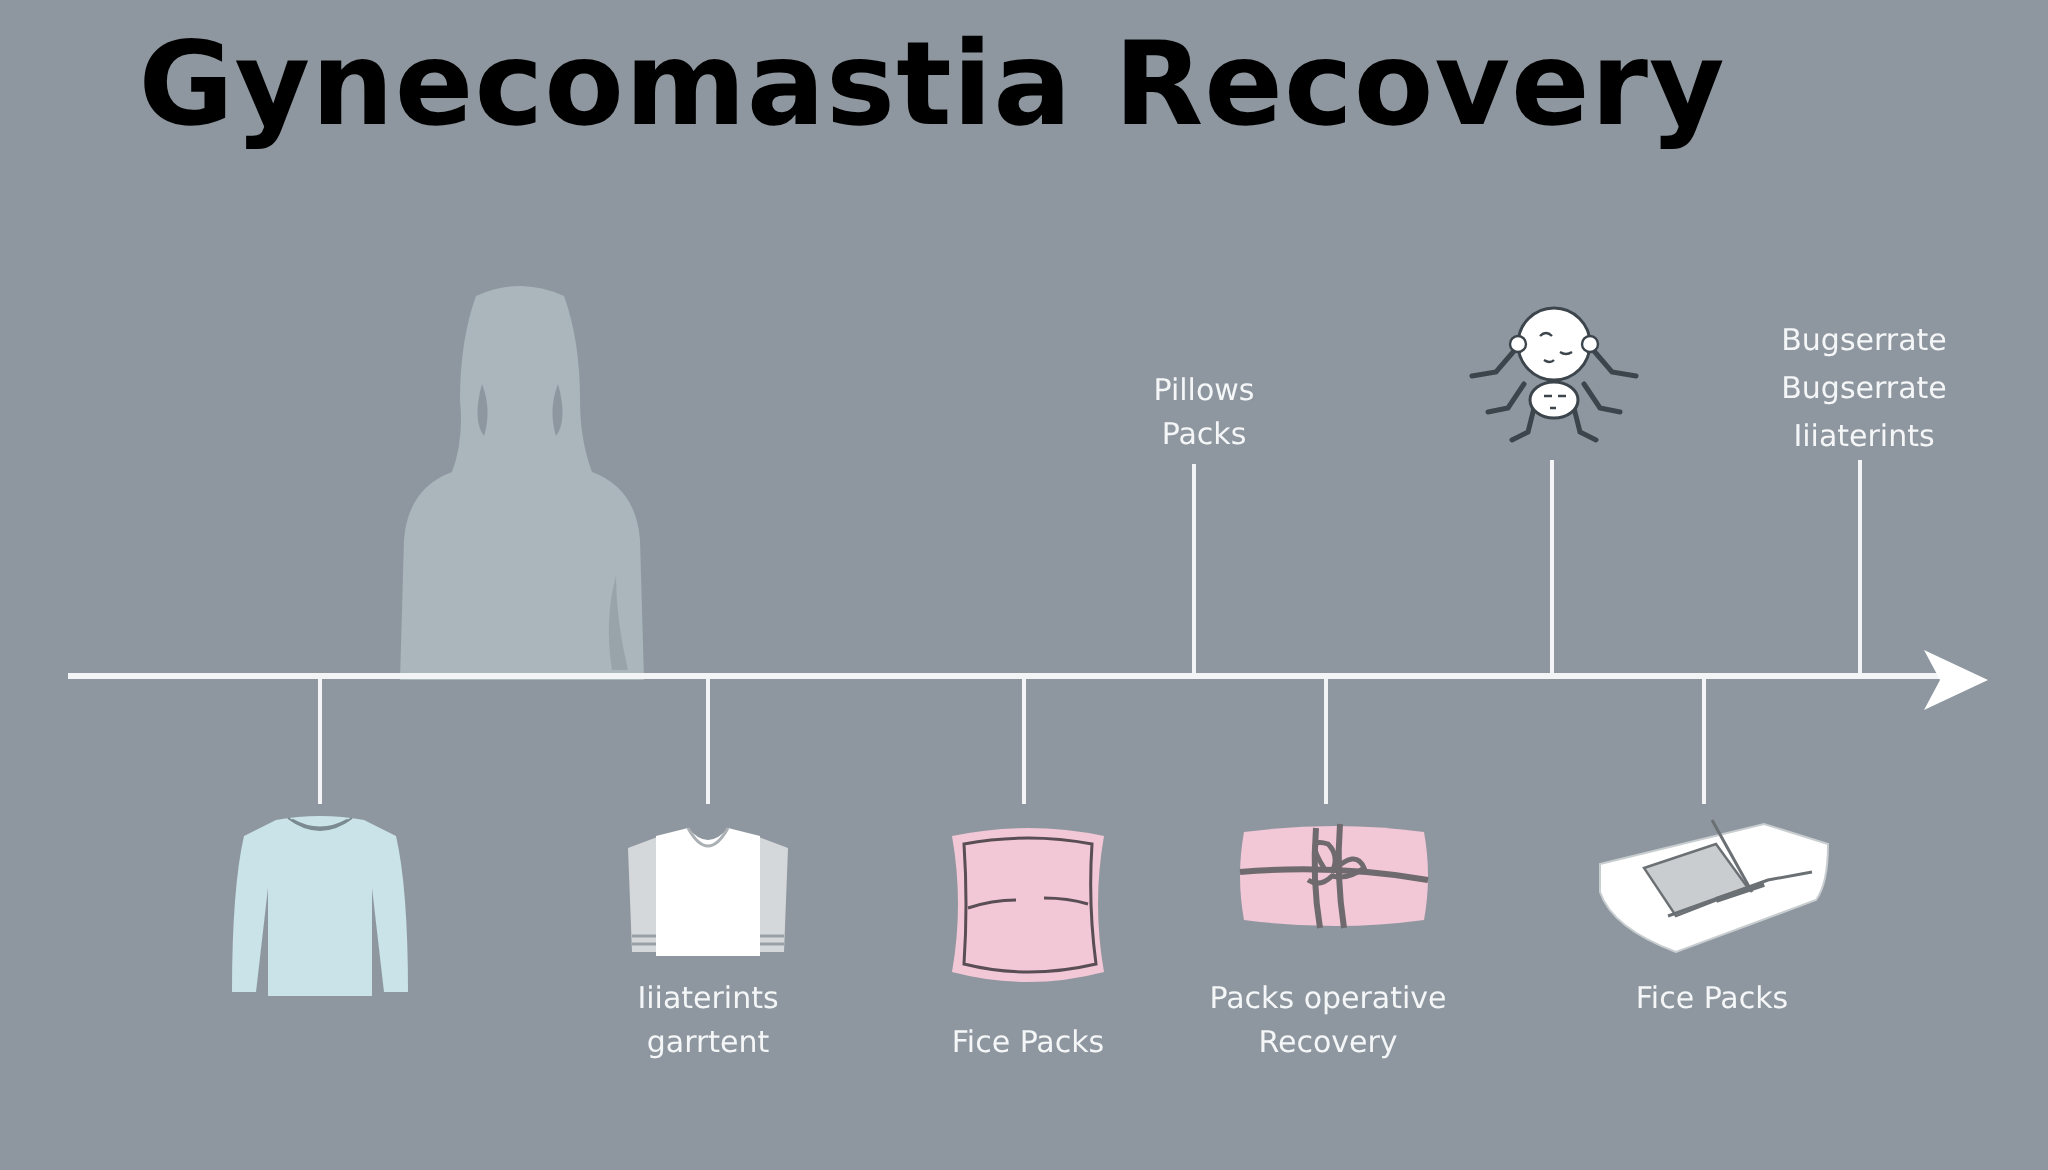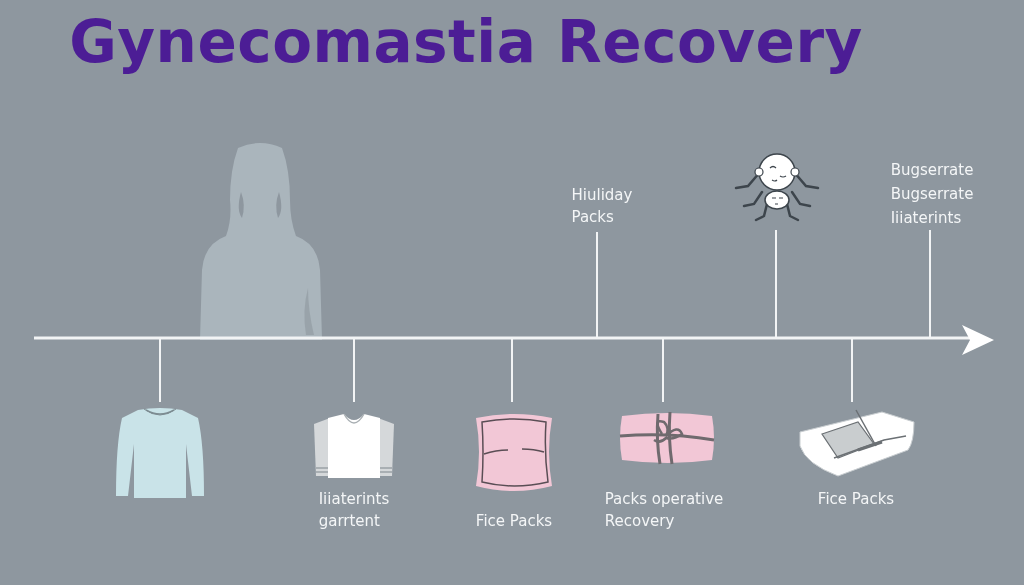--- a/index.html
+++ b/index.html
@@ -6,26 +6,26 @@
     body {
       width: 1024px; height: 585px; overflow: hidden;
       background: #8e979f;
       font-family: "DejaVu Sans", sans-serif;
       position: relative;
       color: #ffffff;
     }
     .title {
       position: absolute; left: 0; top: 8px; width: 932px;
       text-align: center; font-size: 58px; font-weight: bold;
-      color: #4c1d95; letter-spacing: 0.5px;
+      color: #000000; letter-spacing: 0.5px;
     }
     .abs { position: absolute; }
     .timeline-svg { position: absolute; left: 0; top: 0; }
     .label {
-      position: absolute; color: #f4f6f7;
+      position: absolute; text-align: center; color: #f4f6f7;
       font-size: 15px; line-height: 22px; white-space: nowrap;
       transform: translateX(-50%);
     }
     .label span { display: block; }
   </style>
 </head>
 <body>
 
 <div class="title">Gynecomastia Recovery</div>
 
@@ -45,21 +45,21 @@
   <line x1="930" y1="230" x2="930" y2="338" stroke="#f2f4f5" stroke-width="2"></line>
 
   <line x1="160" y1="338" x2="160" y2="402" stroke="#f2f4f5" stroke-width="2"></line>
   <line x1="354" y1="338" x2="354" y2="402" stroke="#f2f4f5" stroke-width="2"></line>
   <line x1="512" y1="338" x2="512" y2="402" stroke="#f2f4f5" stroke-width="2"></line>
   <line x1="663" y1="338" x2="663" y2="402" stroke="#f2f4f5" stroke-width="2"></line>
   <line x1="852" y1="338" x2="852" y2="402" stroke="#f2f4f5" stroke-width="2"></line>
 </svg>
 
 <div class="label" style="left:602px; top:184px;">
-  <span>Hiuliday</span>
+  <span>Pillows</span>
   <span>Packs</span>
 </div>
 <div class="label" style="left:932px; top:158px; line-height:24px;">
   <span>Bugserrate</span>
   <span>Bugserrate</span>
   <span>Iiiaterints</span>
 </div>
 
 <svg class="abs" style="left:732px; top:148px;" width="90" height="74" viewBox="0 0 90 74">
   <g stroke="#3d454c" stroke-width="2.5" fill="none" stroke-linecap="round">

